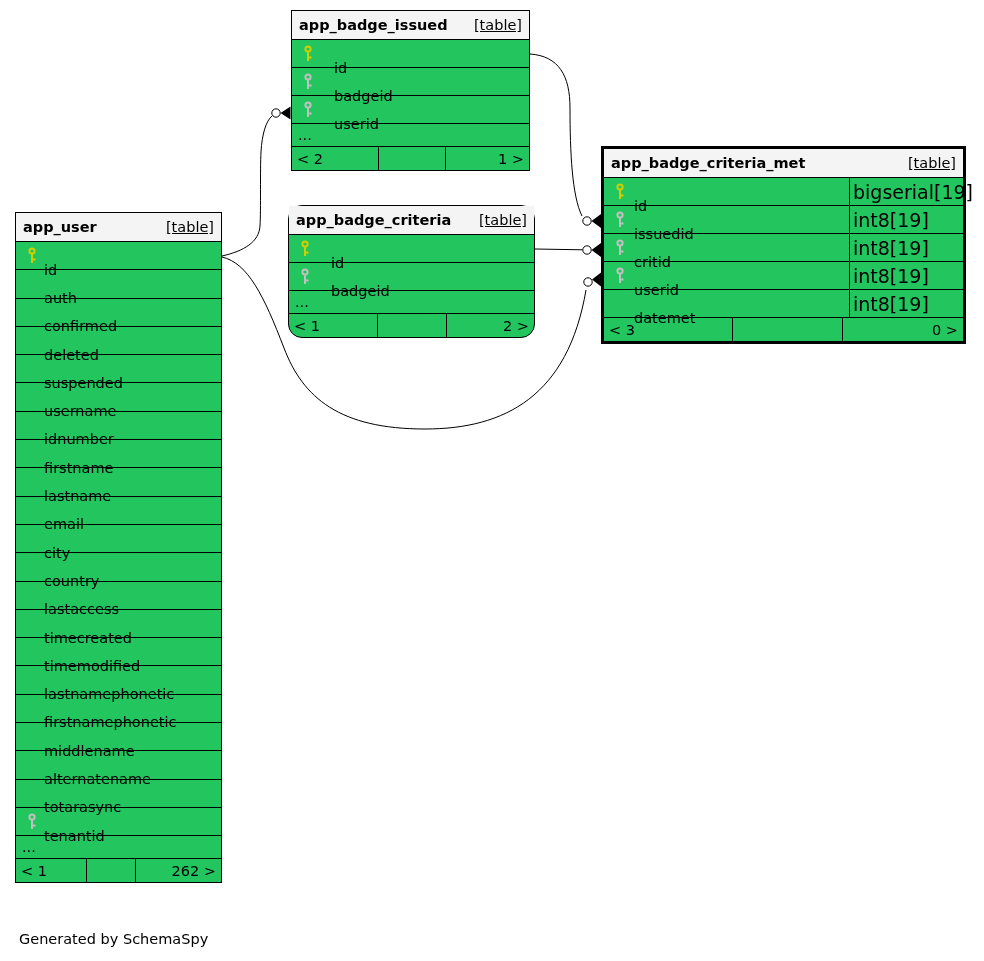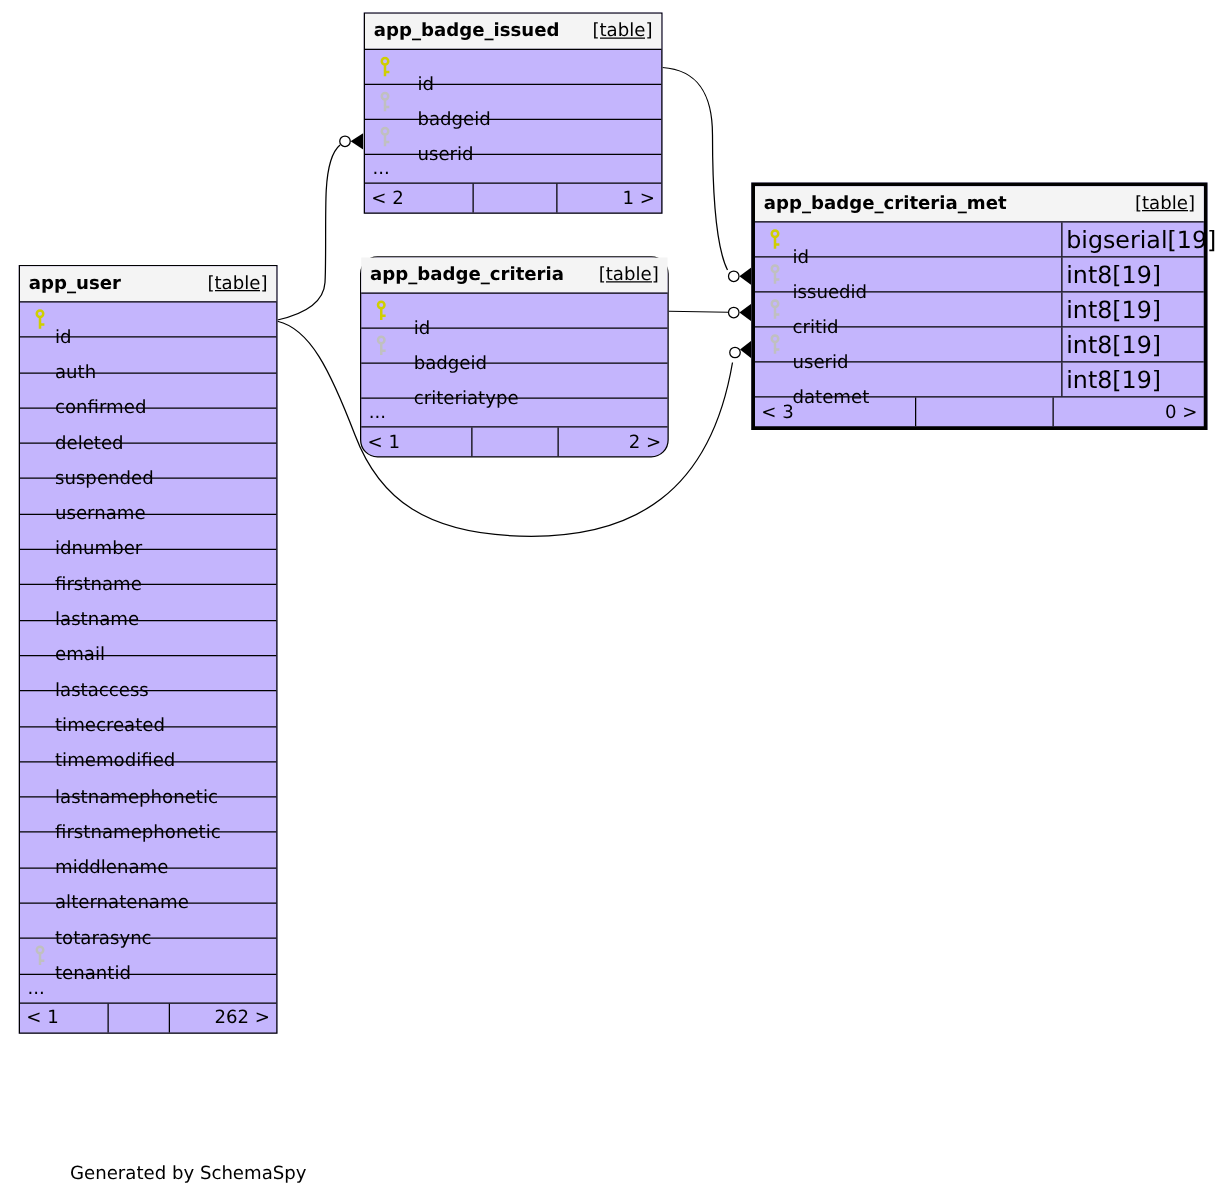--- a/index.html
+++ b/index.html
@@ -2,21 +2,21 @@
 <html><head>
 <meta charset="utf-8">
 <style>
   html,body { margin:0; padding:0; background:#ffffff; }
   #canvas {
     position:relative; width:984px; height:961px; overflow:hidden;
     font-family:"DejaVu Sans", sans-serif; color:#000;
   }
   svg.rel { position:absolute; left:0; top:0; z-index:1; }
   .dbtable {
-    position:absolute; z-index:2; background:#c4b5fd;
+    position:absolute; z-index:2; background:#22c55e;
     border:1px solid #000; box-sizing:border-box; font-size:14.5px;
   }
   .dbtable.focus { border-width:3px; }
   .thead {
     height:28px; background:#f4f4f4; display:flex; align-items:center;
     padding:0 7px; box-sizing:border-box;
   }
   .tname { font-weight:bold; white-space:nowrap; }
   .ttag  { margin-left:auto; font-weight:normal; white-space:nowrap;text-decoration:underline; }
   .trow {
@@ -36,21 +36,21 @@
     border-left:1px solid #000; padding-left:3px; font-size:19px;
   }
   .tell {
     height:23px; border-top:1px solid #000; display:flex; align-items:center;
     padding-left:6px; box-sizing:border-box;
   }
   .tfoot { height:24px; border-top:1px solid #000; display:flex; box-sizing:border-box; }
   .fc { display:flex; align-items:center; padding:0 5px; box-sizing:border-box; height:100%; }
   .fc.mid { border-left:1px solid #000; border-right:1px solid #000; padding:0; }
   .fc.right { flex:1; justify-content:flex-end; }
-  #credit { position:absolute; left:19px; top:931px; font-size:14.5px; z-index:2;margin-left:37px; }
+  #credit { position:absolute; left:19px; top:931px; font-size:14.5px; z-index:2; }
 </style>
 </head>
 <body>
 
 <div id="canvas">
 
   <svg class="rel" width="984" height="961">
 
     <g>
       <path d="M 222 256 C 244 251 259 242 260 226 C 261 210 260 170 261 152 C 262 134 266 121 272 116" fill="none" stroke="#000" stroke-width="1"></path>
@@ -132,24 +132,20 @@
       <span class="cname">id</span>
     </div>
     <div class="trow">
       <span class="keyslot fk">
           <svg width="10" height="17" viewBox="0 0 10 17">
             <circle cx="5" cy="4" r="2.6" fill="none" stroke="currentColor" stroke-width="2"></circle>
             <path d="M5 6.5 V16 M5 12.5 H8.5" stroke="currentColor" stroke-width="2" fill="none"></path>
           </svg>
         </span>
       <span class="cname">badgeid</span>
-    </div>
-    <div class="trow">
-      <span class="keyslot"></span>
-      <span class="cname">criteriatype</span>
     </div>
     <div class="tell">...</div>
     <div class="tfoot">
       <div class="fc" style="width:88px;">&lt; 1</div>
       <div class="fc mid" style="width:70px;"></div>
       <div class="fc right">2 &gt;</div>
     </div>
   </div>
 
   <div class="dbtable focus t-met" style="left:601px; top:146px; width:365px;">
@@ -264,20 +260,28 @@
     <div class="trow">
       <span class="keyslot"></span>
       <span class="cname">lastname</span>
     </div>
     <div class="trow">
       <span class="keyslot"></span>
       <span class="cname">email</span>
     </div>
     <div class="trow">
       <span class="keyslot"></span>
+      <span class="cname">city</span>
+    </div>
+    <div class="trow">
+      <span class="keyslot"></span>
+      <span class="cname">country</span>
+    </div>
+    <div class="trow">
+      <span class="keyslot"></span>
       <span class="cname">lastaccess</span>
     </div>
     <div class="trow">
       <span class="keyslot"></span>
       <span class="cname">timecreated</span>
     </div>
     <div class="trow">
       <span class="keyslot"></span>
       <span class="cname">timemodified</span>
     </div>

